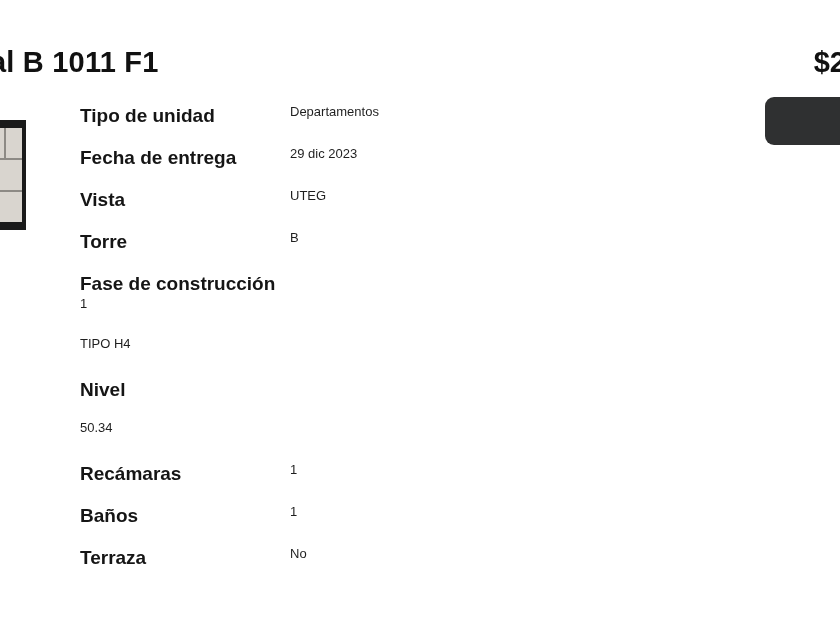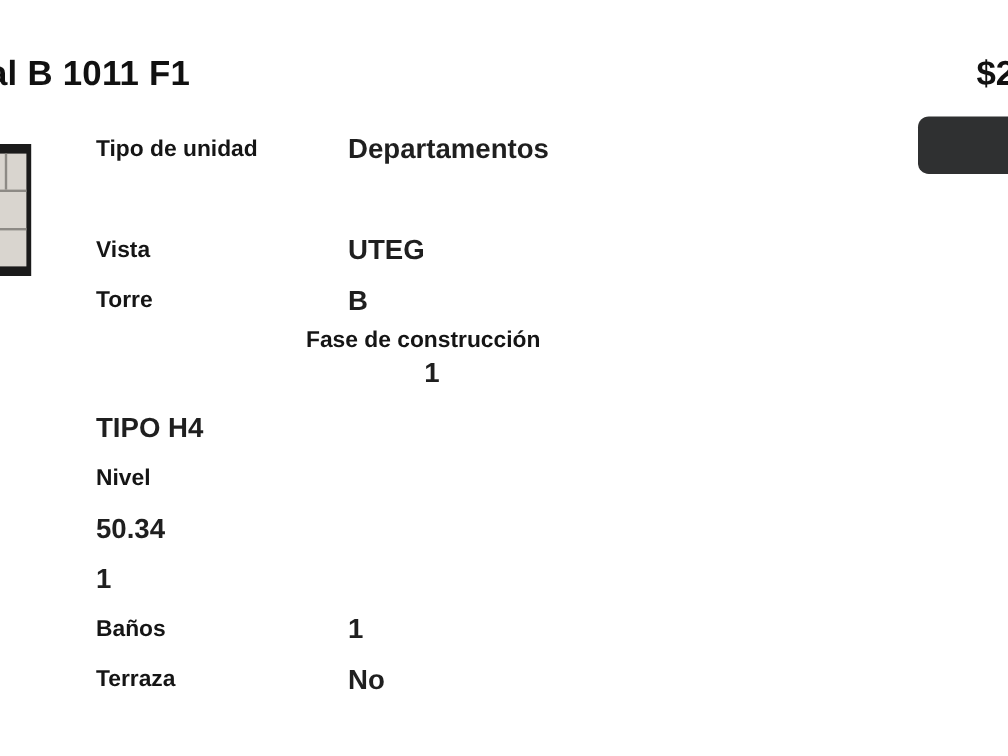--- a/index.html
+++ b/index.html
@@ -92,36 +92,36 @@
 
   
   .spec-table {
     position: absolute;
     left: 80px;
     top: 104px;
     width: 560px;
   }
   .spec-row {
     display: flex;
-    align-items: center;
+    align-items: flex-start;
     min-height: 42px;
   }
   .spec-label {
     width: 210px;
     font-size: 19px;
     font-weight: bold;
     color: #151515;
     line-height: 1.28;
     padding-right: 8px;
     box-sizing: border-box;
   }
   .spec-value {
     flex: 1;
-    font-size: 23px;
-    font-weight: bold;
+    font-size: 13px;
+    font-weight: normal;
     color: #1f1f1f;
     line-height: 1.28;
   }
   .spec-row.tall { min-height: 64px; flex-direction: column; }
 </style>
 </head>
 <body>
 
 <div class="screen">
 
@@ -141,20 +141,22 @@
   </div>
 
   <div class="spec-table">
 
     <div class="spec-row">
       <div class="spec-label">Tipo de unidad</div>
       <div class="spec-value">Departamentos</div>
     </div>
 
     <div class="spec-row">
+      <div class="spec-label">Fecha de entrega</div>
+      <div class="spec-value">29 dic 2023</div>
     </div>
 
     <div class="spec-row">
       <div class="spec-label">Vista</div>
       <div class="spec-value">UTEG</div>
     </div>
 
     <div class="spec-row">
       <div class="spec-label">Torre</div>
       <div class="spec-value">B</div>
@@ -171,20 +173,21 @@
 
     <div class="spec-row">
       <div class="spec-label">Nivel</div>
     </div>
 
     <div class="spec-row">
       <div class="spec-value">50.34</div>
     </div>
 
     <div class="spec-row">
+      <div class="spec-label">Recámaras</div>
       <div class="spec-value">1</div>
     </div>
 
     <div class="spec-row">
       <div class="spec-label">Baños</div>
       <div class="spec-value">1</div>
     </div>
 
     <div class="spec-row">
       <div class="spec-label">Terraza</div>

